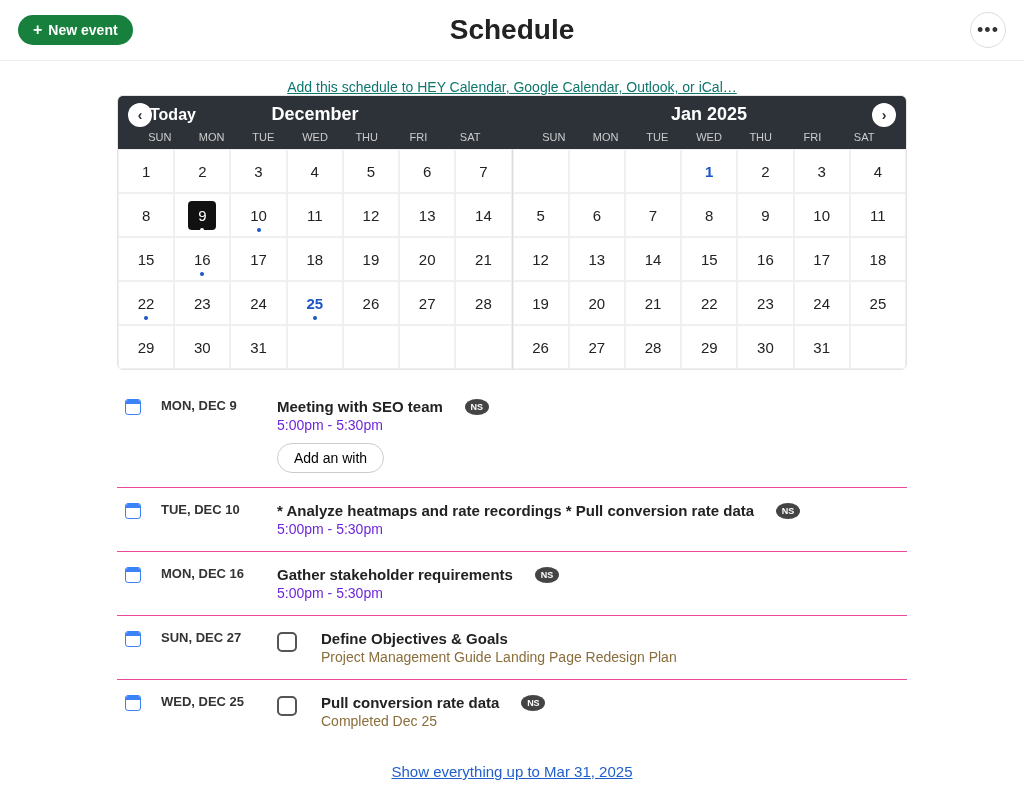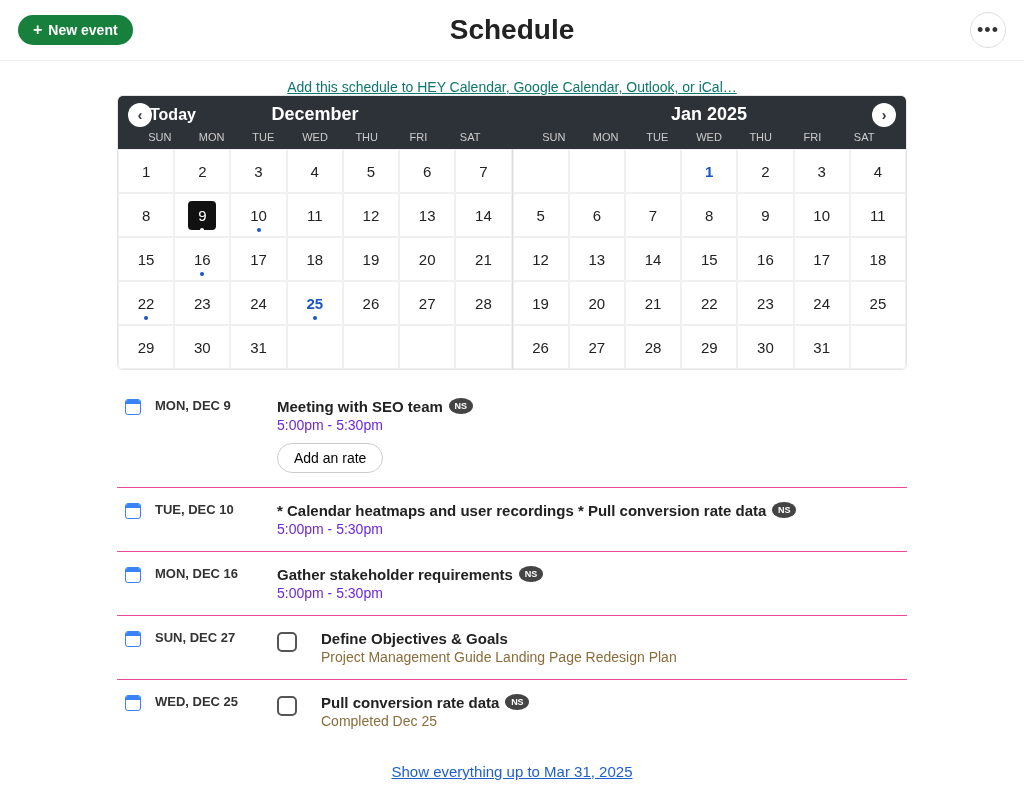--- a/index.html
+++ b/index.html
@@ -26,26 +26,26 @@
   .cal-cell { height: 44px; border: 1px solid #f0f0f0; display: flex; align-items: center; justify-content: center; font-size: 15px; position: relative; cursor: pointer; }
   .cal-cell.holiday { color: #1a56c5; font-weight:700;}
   .cal-cell.selected span.num { background: #111; color: #fff; border-radius: 4px; padding: 6px 10px; }
   .dot { position: absolute; bottom: 4px; left: 50%; transform: translateX(-50%); width: 4px; height: 4px; border-radius: 50%; background: #1a56c5; }
   .dot.white { background: #fff; }
   .grid-divider { width: 1px; background: #ddd; }
   
   .agenda { margin-top: 14px; }
   .agenda-row { display: flex; border-top: 1px solid #ec4899; padding: 14px 8px; gap: 22px; }
   .agenda-row:first-child { border-top: none; }
-  .agenda-date { width: 130px; display: flex; align-items: flex-start; gap: 14px; font-size: 13px; font-weight: 600; color: #333; }
+  .agenda-date { width: 130px; display: flex; align-items: flex-start; gap: 20px; font-size: 13px; font-weight: 600; color: #333; }
   .cal-icon { width: 16px; height: 16px; border: 1.5px solid #3B82F6; border-radius: 3px; position: relative; flex-shrink: 0; margin-top:1px; }
   .cal-icon::before { content: ""; position: absolute; top: 0; left: 0; right: 0; height: 4px; background: #3B82F6; border-radius: 2px 2px 0 0; }
   .agenda-body { flex: 1; }
-  .agenda-title { font-size: 15px; font-weight: 700; display: flex; align-items: flex-start; gap: 6px; }
-  .badge { background: #444; color: #fff; font-size: 9px; border-radius: 50%; width: 24px; height: 16px; display: inline-flex; align-items: center; justify-content: center; }
+  .agenda-title { font-size: 15px; font-weight: 700; display: flex; align-items: flex-end; gap: 6px; }
+  .badge { background: #444; color: #fff; font-size: 9px; border-radius: 50%; width: 24px; height: 16px; display: inline-flex; align-items: center; justify-content: center; margin-left: 16px; }
   .agenda-time { color: #6d28d9; font-size: 14px; margin-top: 2px; }
   .agenda-meta { color: #8a6d3b; font-size: 14px; margin-top: 2px; }
   .add-event-pill { margin-top: 10px; border: 1px solid #ccc; border-radius: 20px; background: #fff; padding: 6px 16px; font-size: 14px; cursor: pointer; }
   .todo-row { display: flex; gap: 24px; align-items: flex-start; }
   .checkbox { width: 20px; height: 20px; border: 2px solid #555; border-radius: 5px; flex-shrink: 0; margin-top: 2px; cursor: pointer; }
   .show-more { display: block; text-align: center; color: #1F5FCC; text-decoration: underline; font-size: 15px; margin: 20px 0; cursor: pointer; }
 </style>
 </head>
 <body>
 
@@ -327,30 +327,30 @@
 
   <div class="agenda" id="agenda">
       <div class="agenda-row">
         <div class="agenda-date">
           <span class="cal-icon"></span>
           <span>MON, DEC 9</span>
         </div>
         <div class="agenda-body"><div class="agenda-title">
             <span>Meeting with SEO team</span>
             <span class="badge">NS</span>
-          </div><div class="agenda-time">5:00pm - 5:30pm</div><button class="add-event-pill">Add an rate</button></div>
+          </div><div class="agenda-time">5:00pm - 5:30pm</div><button class="add-event-pill">Add an with</button></div>
       </div>
       <div class="agenda-row">
         <div class="agenda-date">
           <span class="cal-icon"></span>
           <span>TUE, DEC 10</span>
         </div>
         <div class="agenda-body">
           <div class="agenda-title">
-            <span>* Calendar heatmaps and user recordings * Pull conversion rate data</span>
+            <span>* Analyze heatmaps and rate recordings * Pull conversion rate data</span>
             <span class="badge">NS</span>
           </div>
           <div class="agenda-time">5:00pm - 5:30pm</div>
         </div>
       </div>
       <div class="agenda-row">
         <div class="agenda-date">
           <span class="cal-icon"></span>
           <span>MON, DEC 16</span>
         </div>

